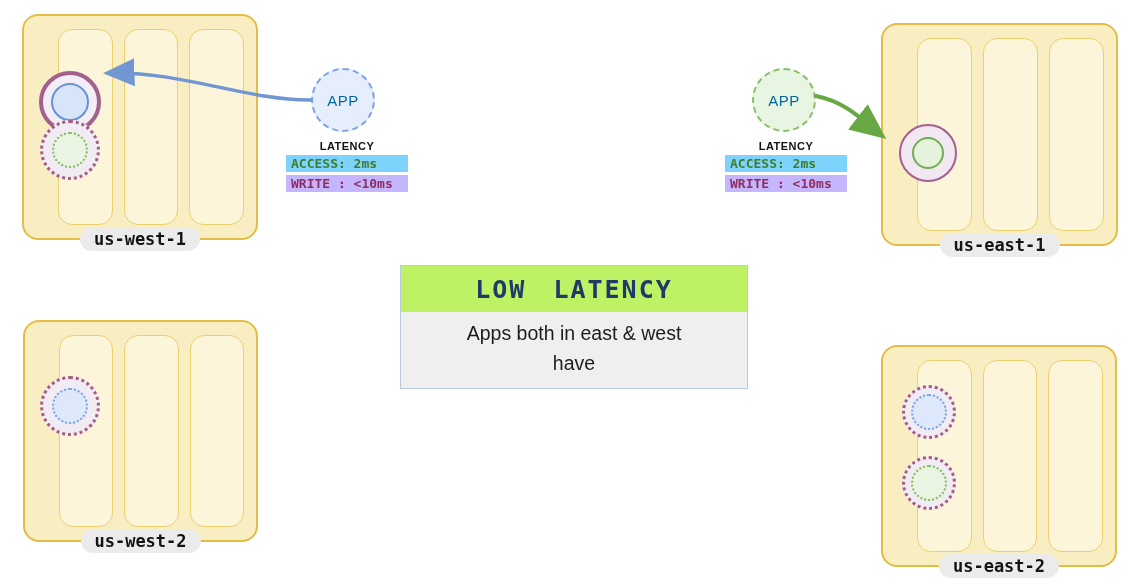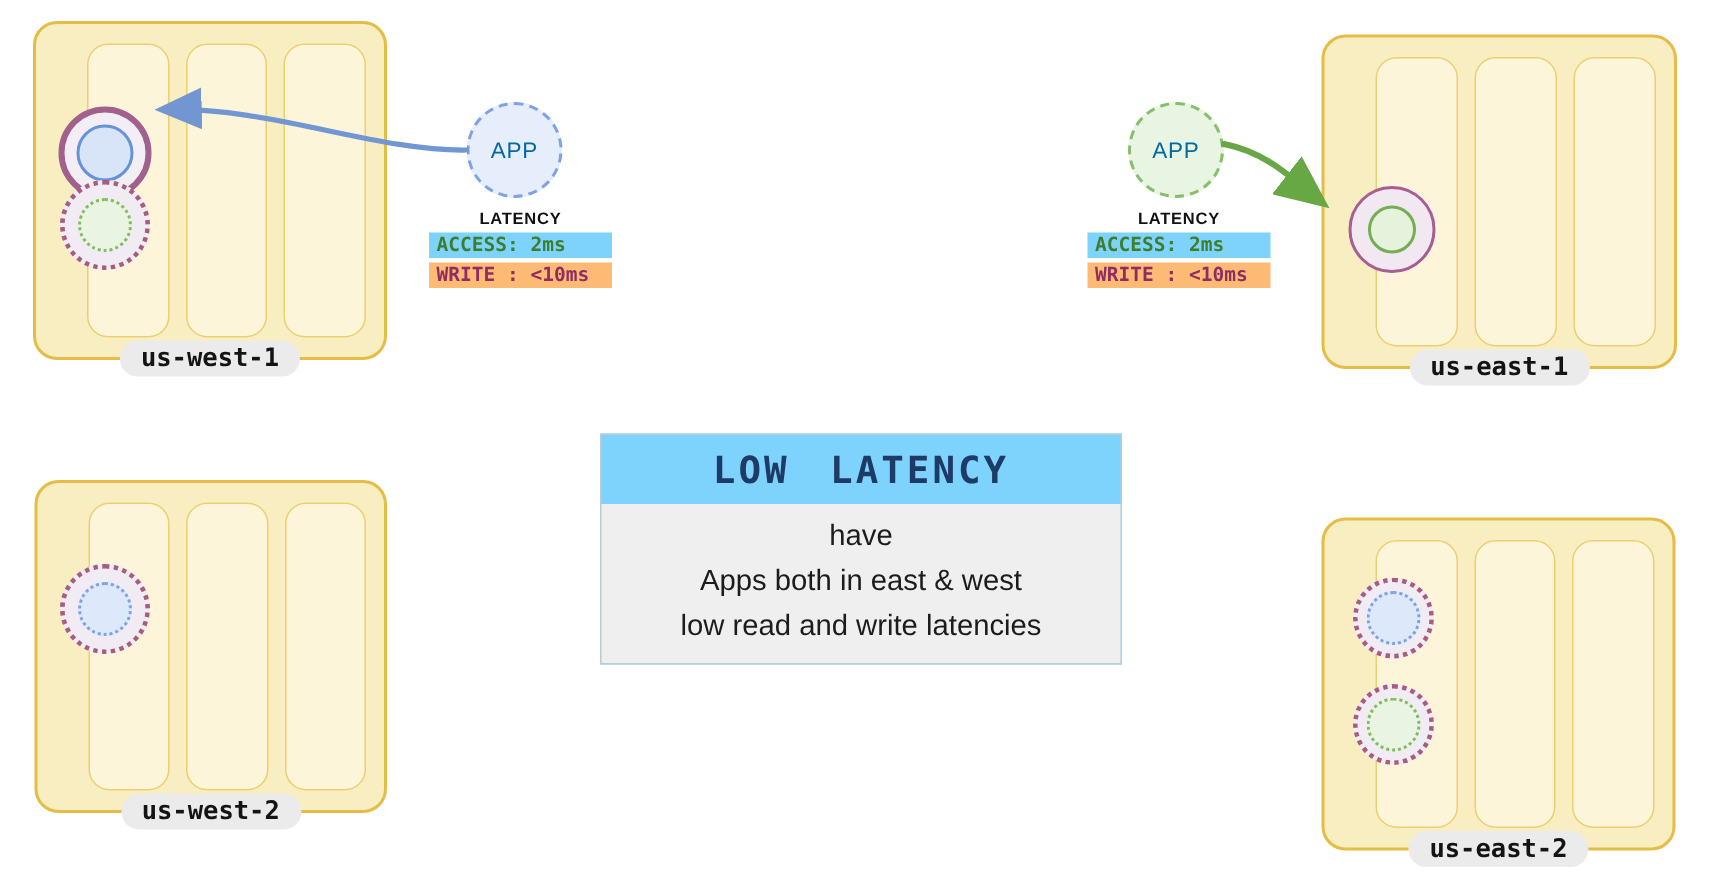--- a/index.html
+++ b/index.html
@@ -51,25 +51,25 @@
   .latency{position:absolute;width:122px;}
   .latency-title{
     text-align:center;font-weight:bold;font-size:11px;color:#111;
     letter-spacing:0.5px;margin-bottom:3px;
   }
   .badge{
     font-family:"DejaVu Sans Mono", monospace;font-weight:bold;font-size:13px;
     padding:1px 5px;margin-top:3px;white-space:nowrap;
   }
   .badge-access{background:#7dd3fc;color:#3e7d2c;}
-  .badge-write{background:#fdba74;color:#8f2d62;}
+  .badge-write{background:#c4b5fd;color:#8f2d62;}
   
   .callout{
     position:absolute;left:400px;top:265px;width:348px;
-    border:1px solid #b9cbdb;box-sizing:border-box;background:#7dd3fc;margin-top:24px;
+    border:1px solid #b9cbdb;box-sizing:border-box;background:#bef264;
   }
   .callout-title{
     text-align:center;padding:9px 0 8px 0;
     font-family:"DejaVu Sans Mono", monospace;font-weight:bold;font-size:25px;
     color:#1e3a66;letter-spacing:2px;word-spacing:10px;
   }
   .callout-body{
     background:#efefef;text-align:center;font-size:19.5px;color:#1c1c1c;
     padding:6px 4px 10px 4px;line-height:30px;
   }
@@ -144,23 +144,22 @@
 
 <div class="latency" style="left:725px;top:140px;">
   <div class="latency-title">LATENCY</div>
   <div class="badge badge-access">ACCESS: 2ms</div>
   <div class="badge badge-write">WRITE : &lt;10ms</div>
 </div>
 
 <div class="callout">
   <div class="callout-title">LOW LATENCY</div>
   <div class="callout-body">
+    <div>Apps both in east &amp; west</div>
     <div>have</div>
-    <div>Apps both in east &amp; west</div>
-    <div>low read and write latencies</div>
   </div>
 </div>
 
 <svg class="arrows" width="1146" height="588" viewBox="0 0 1146 588">
   <defs>
     <marker id="head-blue" markerWidth="9" markerHeight="8" refX="7" refY="4" orient="auto" markerUnits="strokeWidth">
       <path d="M0,0 L9,4 L0,8 Z" fill="#7196d2"></path>
     </marker>
     <marker id="head-green" markerWidth="9" markerHeight="8" refX="7" refY="4" orient="auto" markerUnits="strokeWidth">
       <path d="M0,0 L9,4 L0,8 Z" fill="#67a744"></path>

